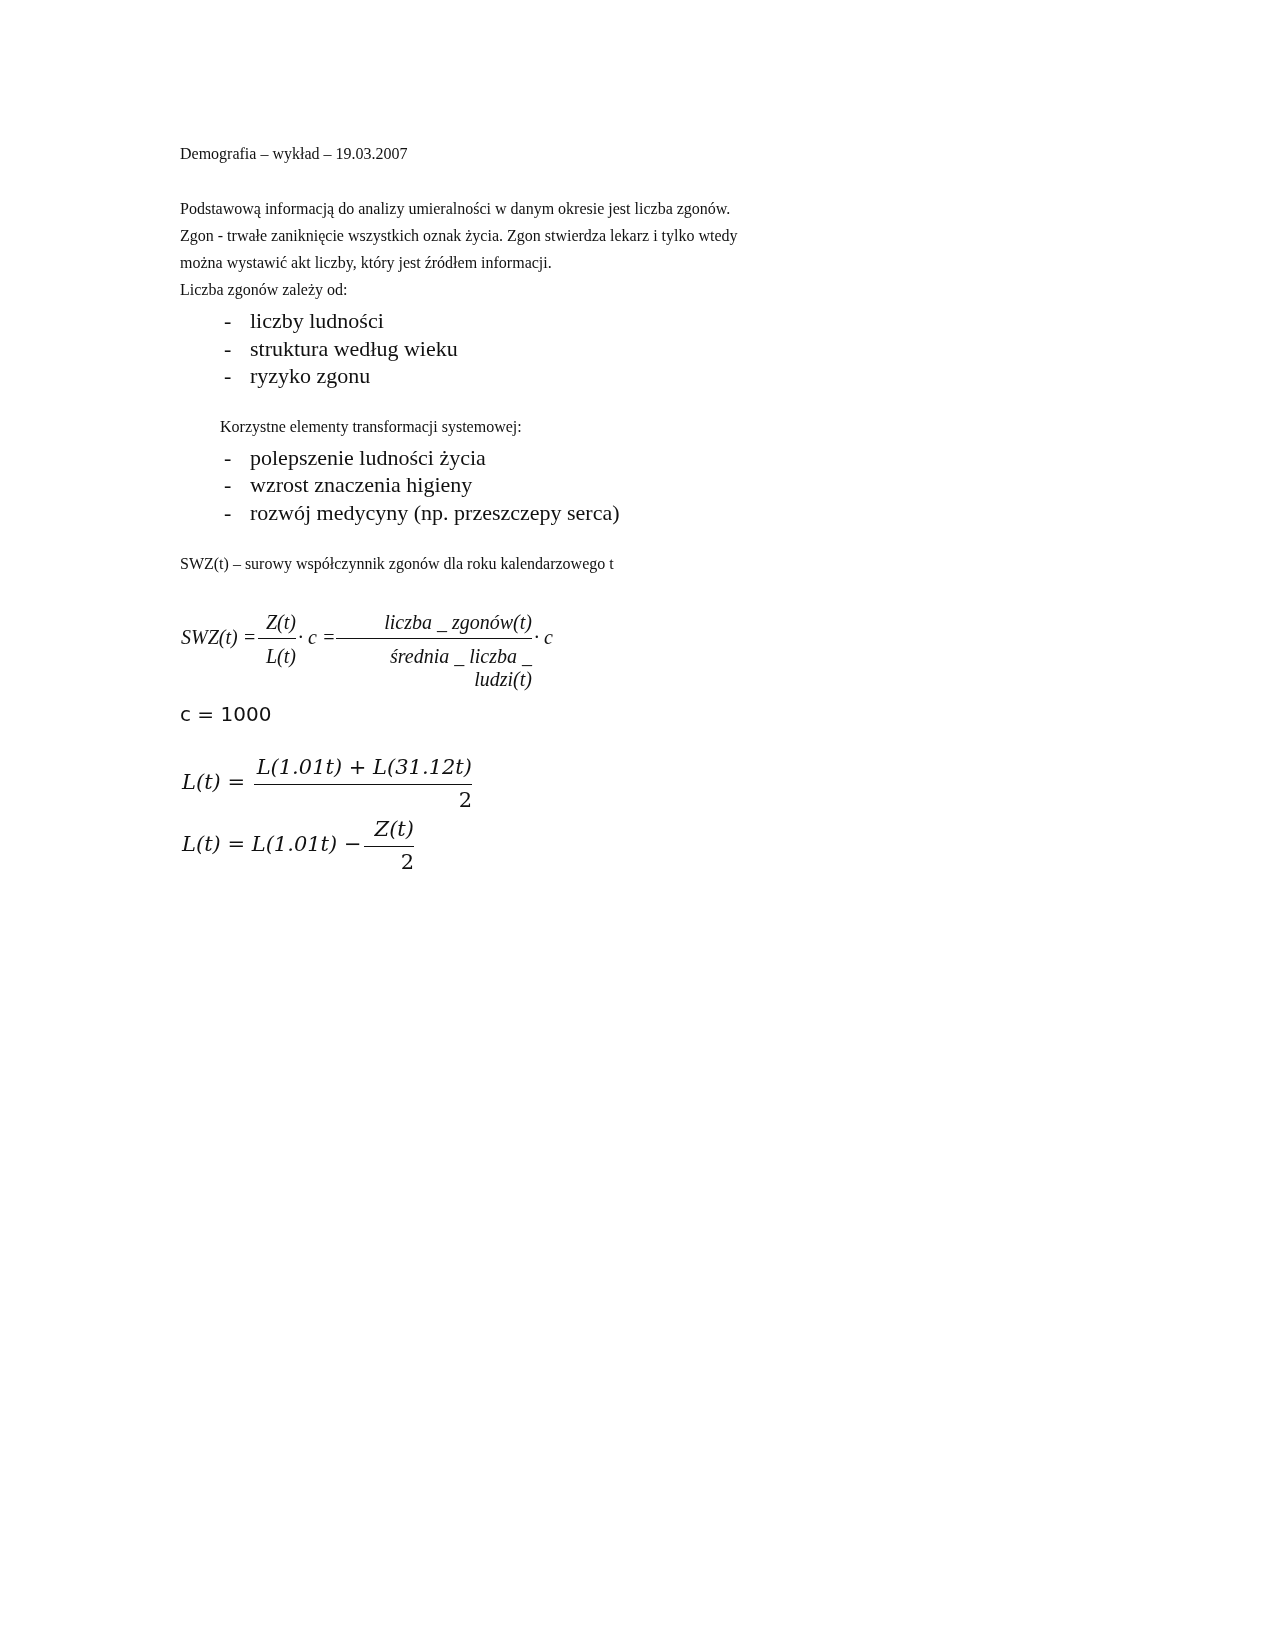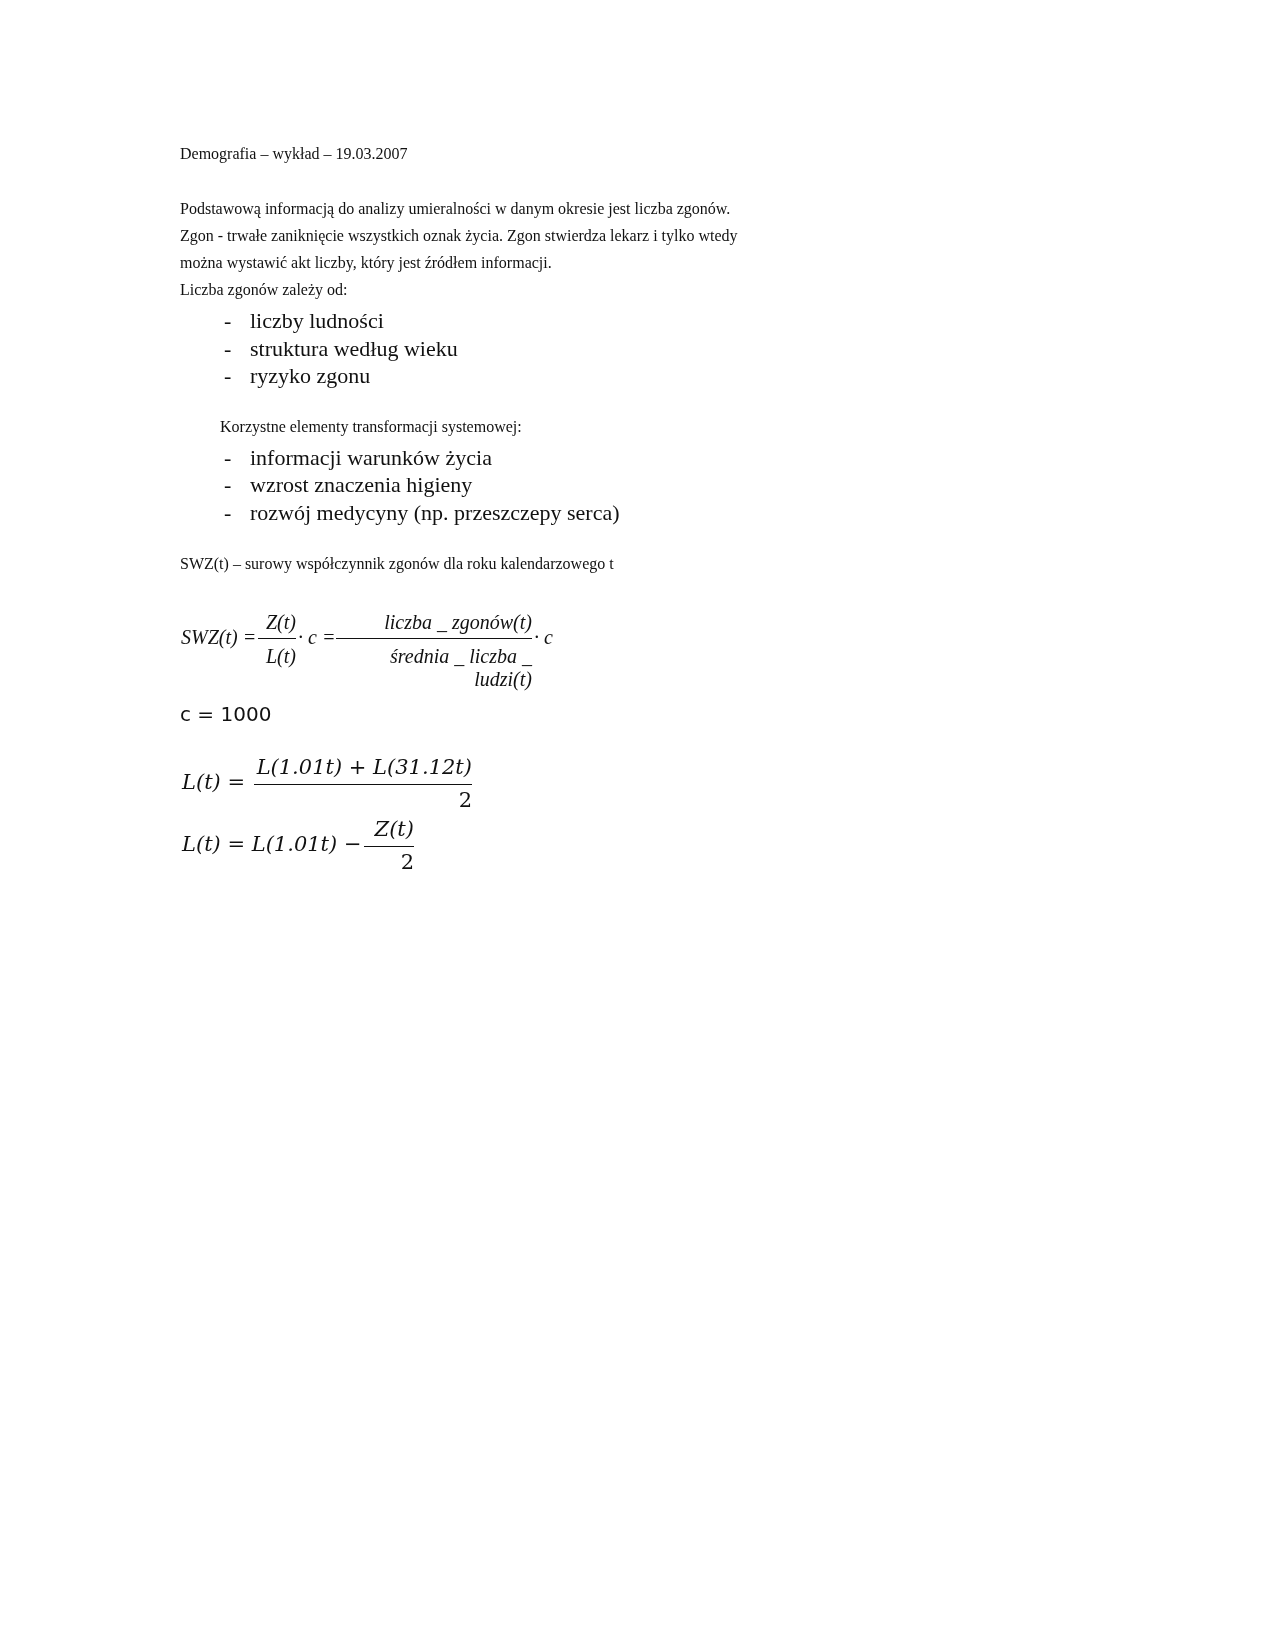--- a/index.html
+++ b/index.html
@@ -31,21 +31,21 @@
     <span style="position:absolute;left:250px;">struktura według wieku</span>
   </div>
 <div class="li" style="left:0;top:363px;">
     <span class="dash">-</span>
     <span style="position:absolute;left:250px;">ryzyko zgonu</span>
   </div>
 
 <div class="t" style="left:180px;top:418px;margin-left:40px;">Korzystne elementy transformacji systemowej:</div>
 <div class="li" style="left:0;top:445px;">
     <span class="dash">-</span>
-    <span style="position:absolute;left:250px;">informacji warunków życia</span>
+    <span style="position:absolute;left:250px;">polepszenie ludności życia</span>
   </div>
 <div class="li" style="left:0;top:472px;">
     <span class="dash">-</span>
     <span style="position:absolute;left:250px;">wzrost znaczenia higieny</span>
   </div>
 <div class="li" style="left:0;top:500px;">
     <span class="dash">-</span>
     <span style="position:absolute;left:250px;">rozwój medycyny (np. przeszczepy serca)</span>
   </div>
 

